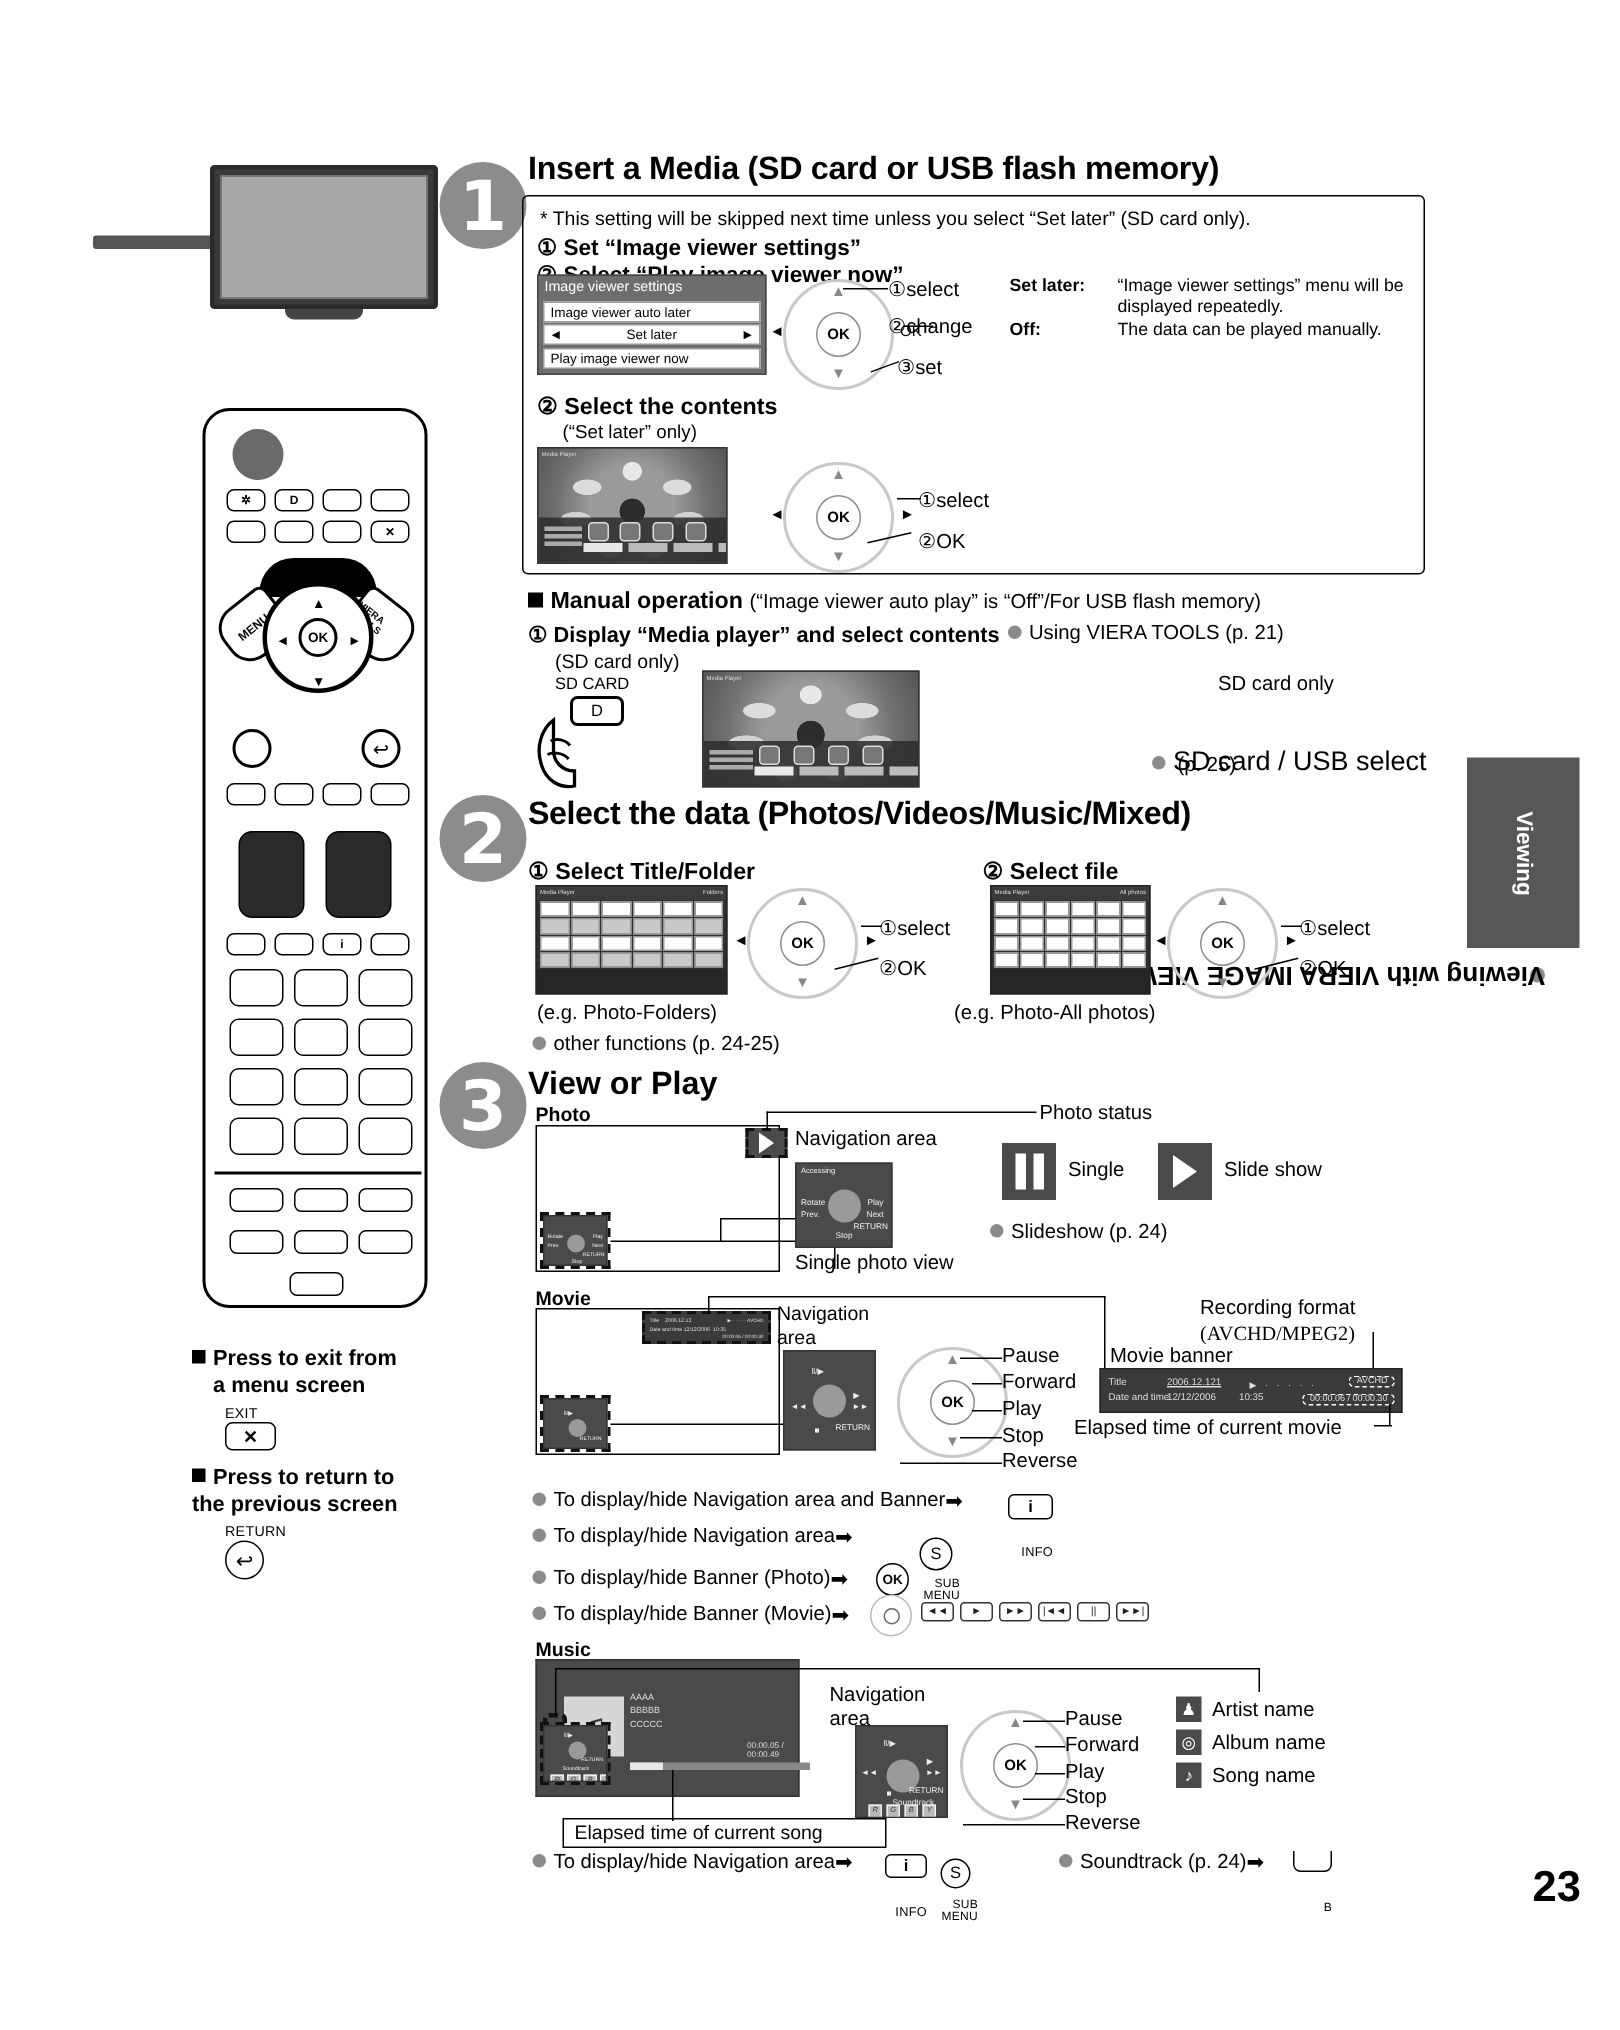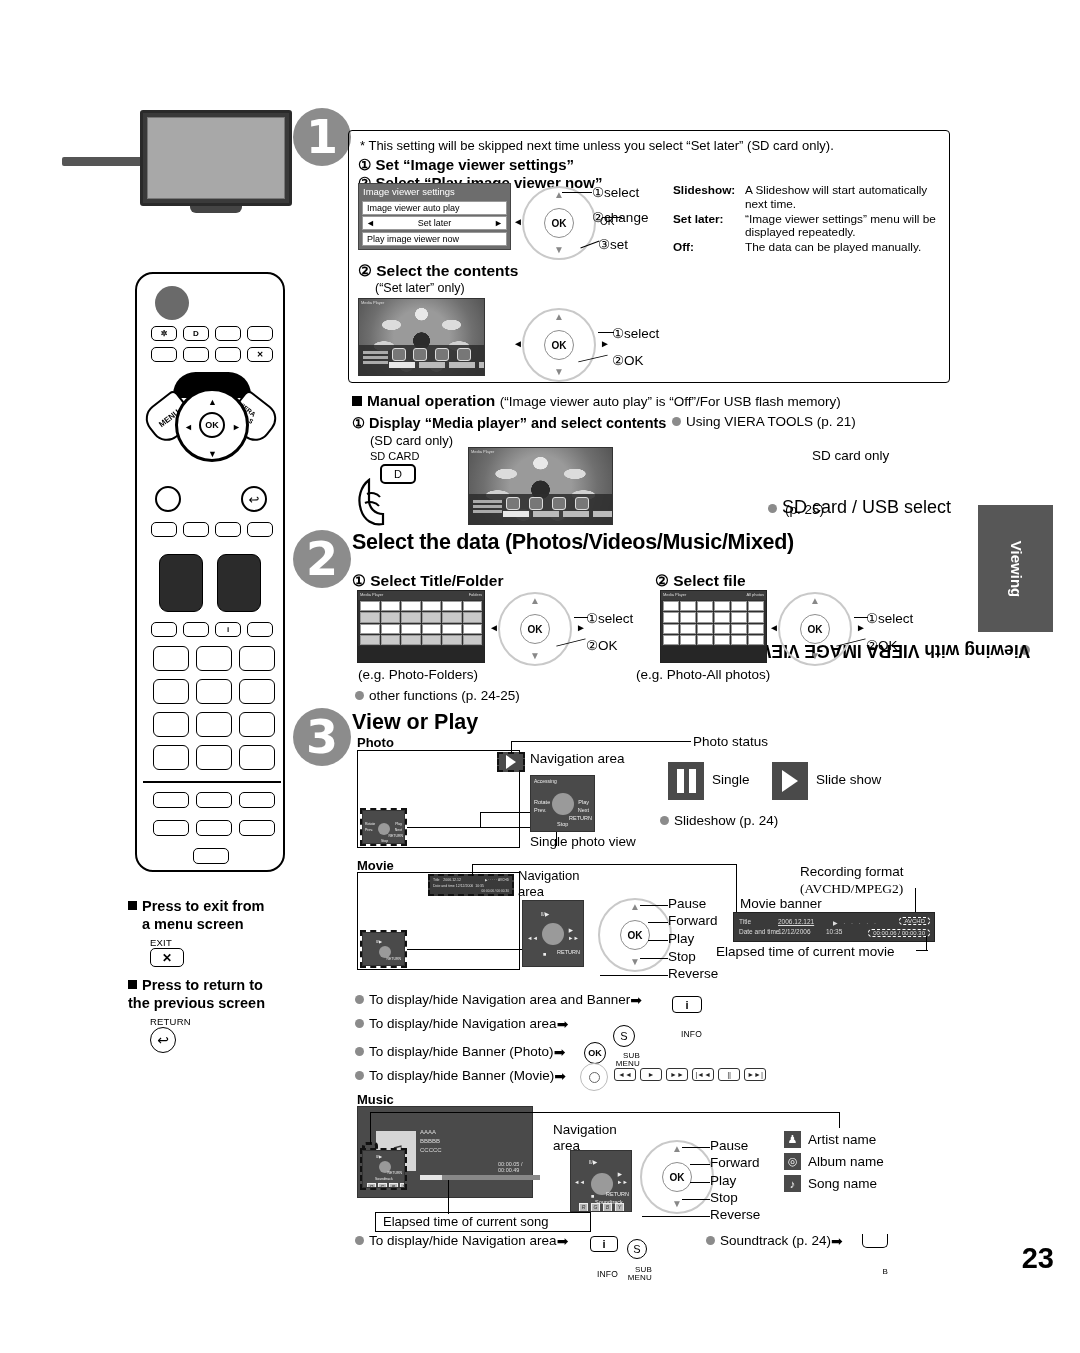--- a/index.html
+++ b/index.html
@@ -402,28 +402,29 @@
   </div>
   <div class="sidevert">
     <span>
         <span class="dot"></span>
         <span>Viewing with VIERA IMAGE VIEWER</span>
       </span>
   </div>
   <div class="pageno">23</div>
 
   <div class="stepnum" style="left:293px; top:108px;">1</div>
+  <div class="s1-title">Insert a Media (SD card or USB flash memory)</div>
   <div class="s1-box"></div>
   <div class="t-star">* This setting will be skipped next time unless you select “Set later” (SD card only).</div>
   <div class="t-n1">① Set “Image viewer settings”</div>
   <div class="t-n2">② Select “Play image viewer now”</div>
 
   <div class="menubox">
     <div class="mb-title">Image viewer settings</div>
-    <div class="mb-row">Image viewer auto play</div>
+    <div class="mb-row">Image viewer auto later</div>
     <div class="mb-row sel">
       <span>◄</span>
       <b>Set later</b>
       <span>►</span>
     </div>
     <div class="mb-row">Play image viewer now</div>
   </div>
 
   <div class="dpad-ill" style="left:522px; top:186px; width:74px; height:74px;">
     <div class="ring"></div>
@@ -434,24 +435,20 @@
     <div class="ok">OK</div>
   </div>
   <div class="lead" style="left:562px; top:192px; width:30px;"></div>
   <div class="cap" style="left:592px; top:184px;">①select</div>
   <div class="lead" style="left:602px; top:217px; width:20px;"></div>
   <div class="cap" style="left:592px; top:209px;">②change</div>
   <div class="lead" style="left:580px; top:244px; width:20px; transform:rotate(-20deg);"></div>
   <div class="cap" style="left:598px; top:236px;">③set</div>
 
   <div class="desc">
-    <div class="desc-row">
-        <span class="k">Slideshow:</span>
-        <span class="v">A Slideshow will start automatically next time.</span>
-      </div>
     <div class="desc-row">
         <span class="k">Set later:</span>
         <span class="v">“Image viewer settings” menu will be displayed repeatedly.</span>
       </div>
     <div class="desc-row">
         <span class="k">Off:</span>
         <span class="v">The data can be played manually.</span>
       </div>
   </div>
 

